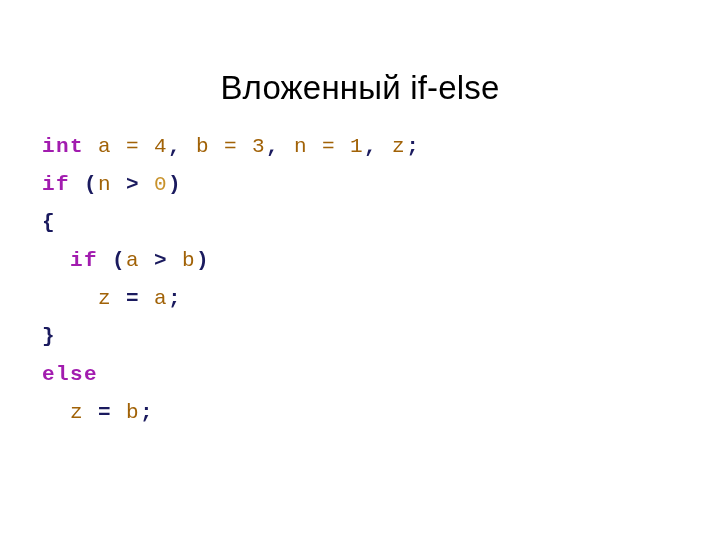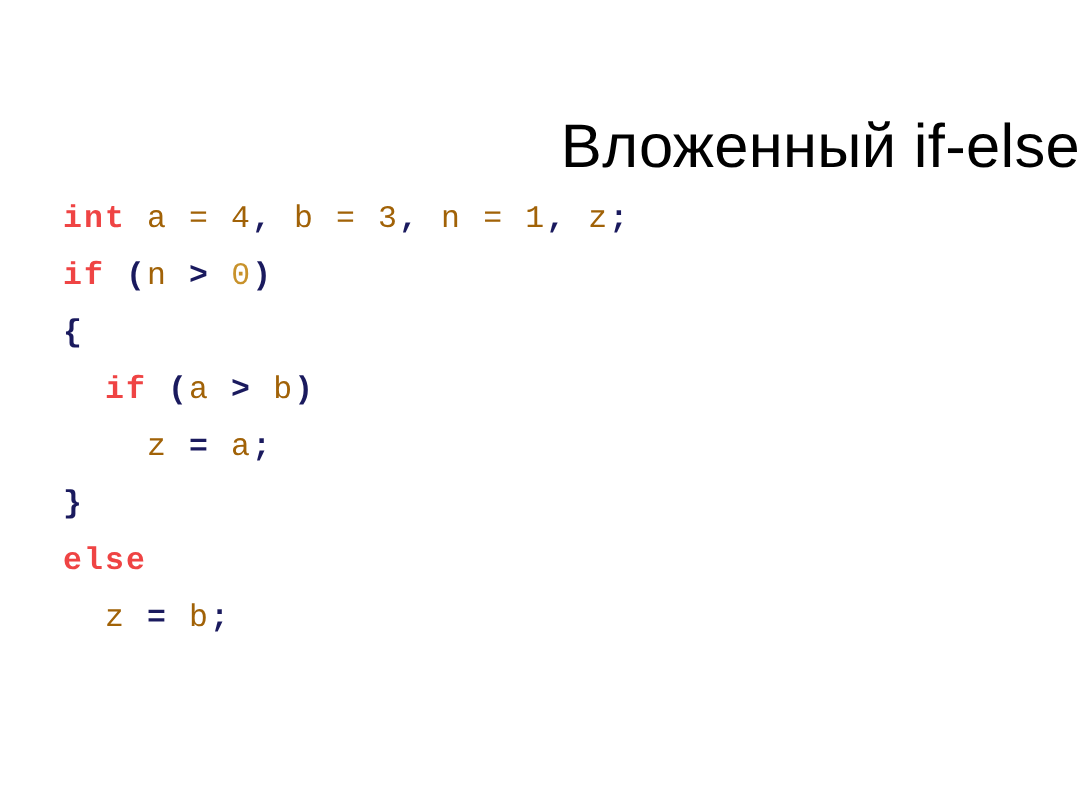--- a/index.html
+++ b/index.html
@@ -18,23 +18,23 @@
     width: 720px;
     height: 540px;
     background: #ffffff;
     box-sizing: border-box;
   }
   .slide-title {
     position: absolute;
     left: 0;
     top: 47px;
     width: 720px;
-    text-align: right;
+    text-align: center;
     font-family: "Liberation Sans", sans-serif;
-    font-size: 41px;
+    font-size: 33px;
     font-weight: normal;
     color: #000000;
     letter-spacing: 0.2px;
     white-space: nowrap;
   }
   .code-block {
     position: absolute;
     left: 42px;
     top: 128px;
     width: 640px;
@@ -46,21 +46,21 @@
   }
   .code-line {
     height: 38px;
     white-space: pre;
   }
   .tok-plain {
     color: #a16207;
     font-weight: normal;
   }
   .tok-keyword {
-    color: #ef4444;
+    color: #a21caf;
     font-weight: bold;
   }
   .tok-punct {
     color: #1A1A5E;
     font-weight: bold;
   }
   .tok-number {
     color: #C8922B;
     font-weight: normal;
   }

